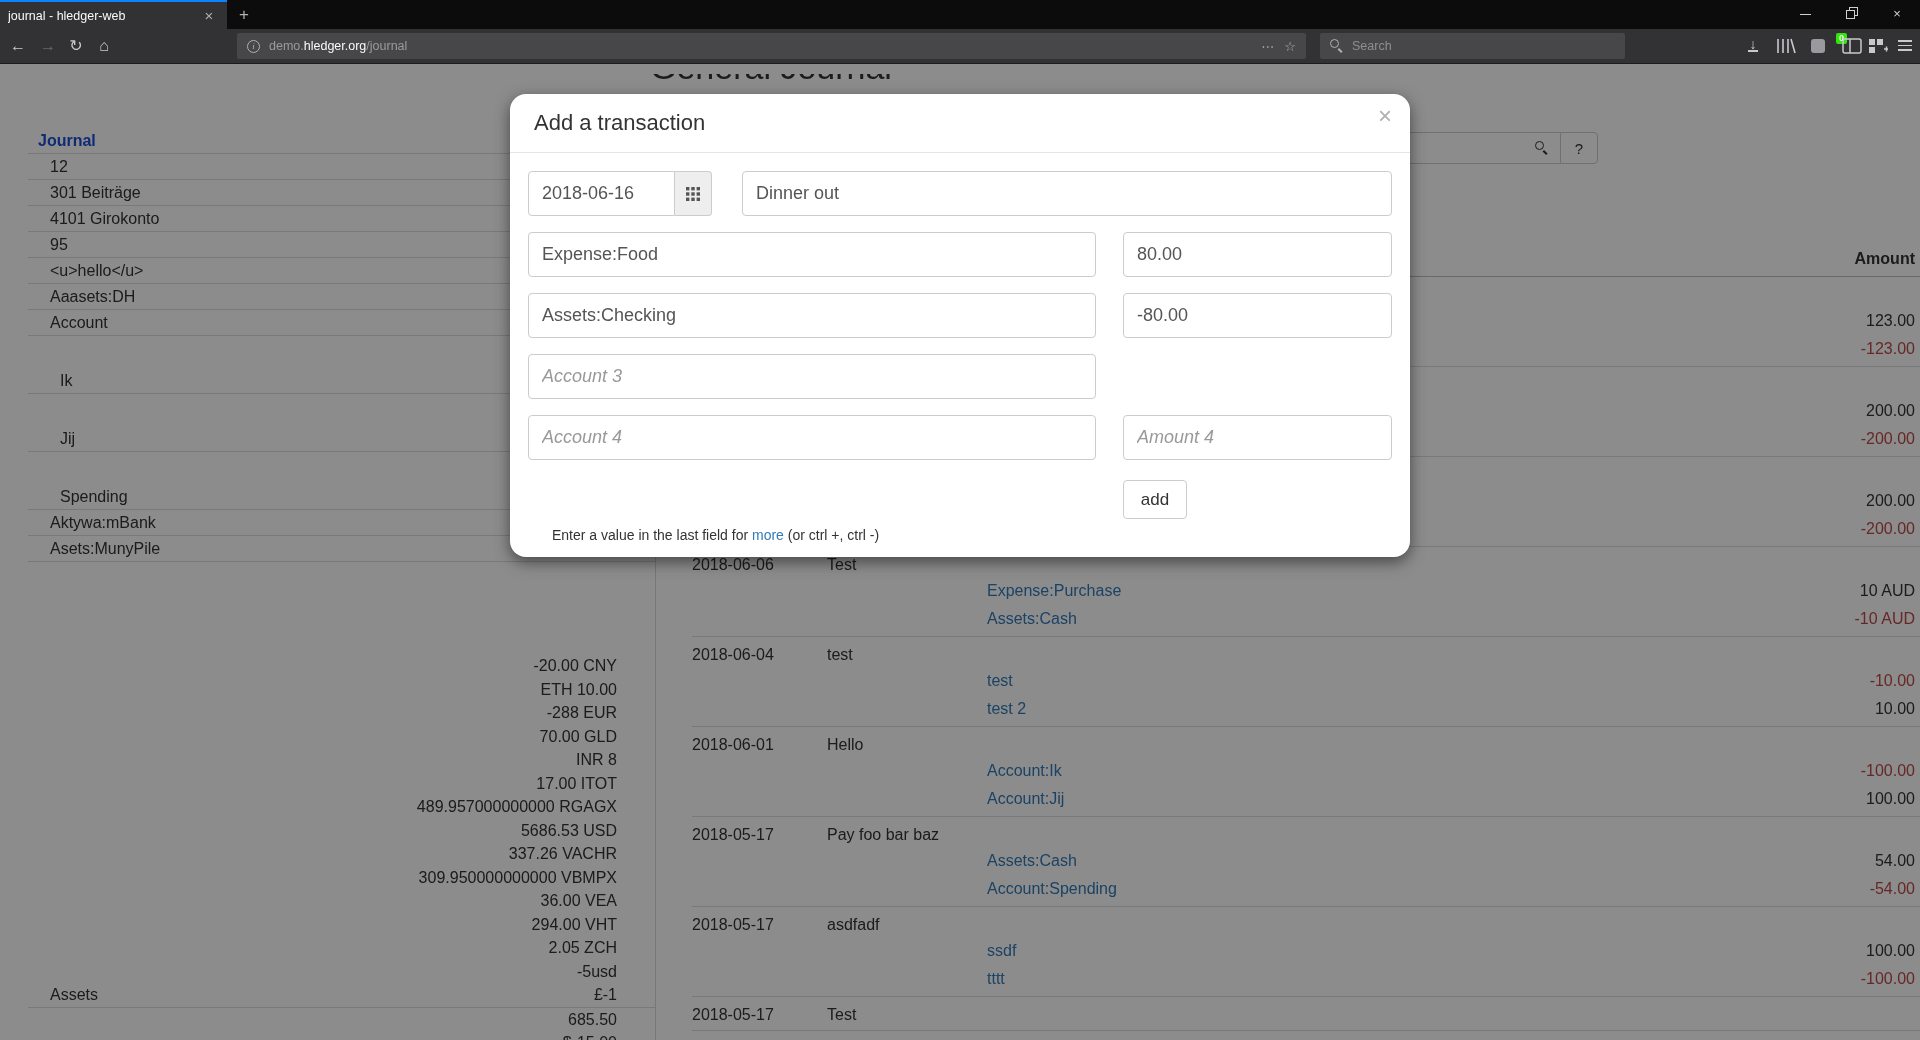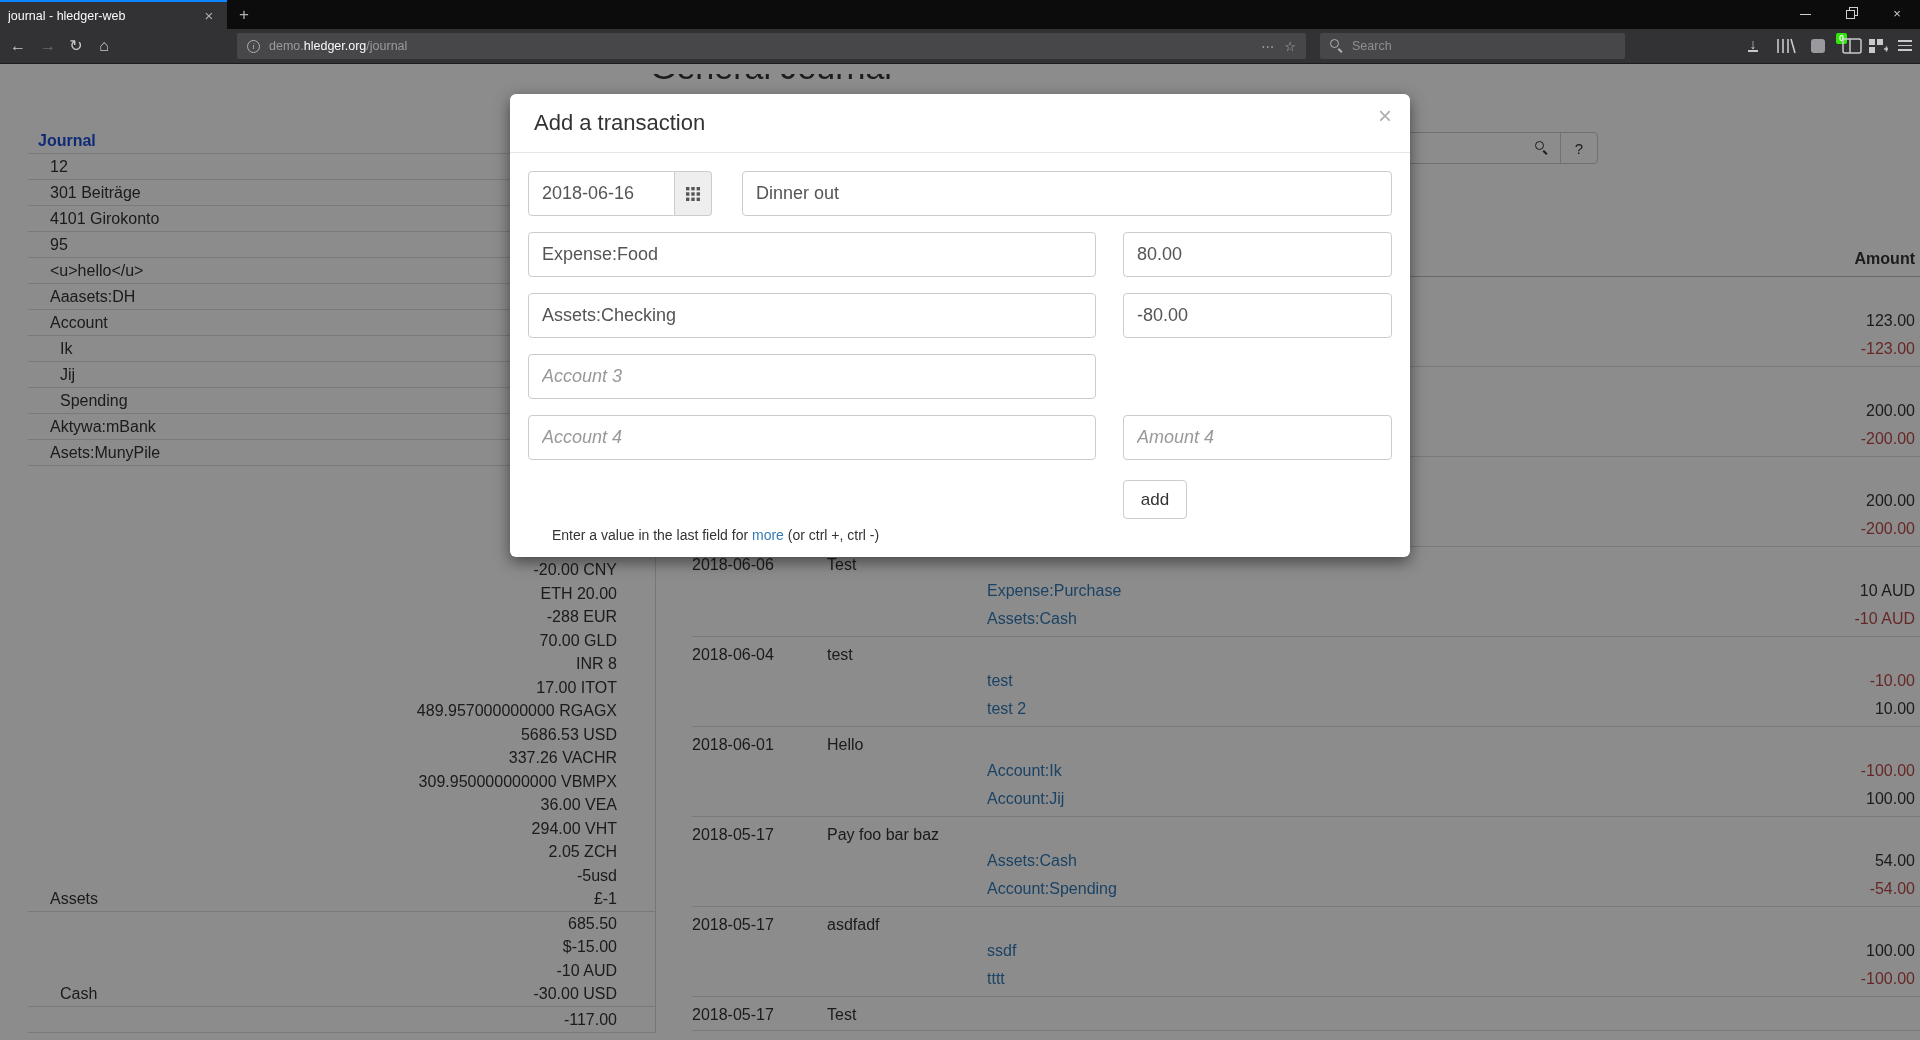--- a/index.html
+++ b/index.html
@@ -58,21 +58,21 @@
           overflow:hidden; z-index:1; color:#333; }
   #title-clip { position:absolute; left:650px; top:10px; width:320px; height:20px; overflow:hidden; }
   #title-clip h1 { margin-top:-26px; font-size:34px; font-weight:normal; color:#333; white-space:nowrap; }
 
   
   #sidebar { position:absolute; left:28px; top:64px; width:628px; border-right:1px solid #d9d9d9; }
   .srow { display:flex; justify-content:space-between; align-items:flex-end;
           border-bottom:1px solid #ddd; min-height:26px; font-size:16px; }
   .srow .s-name { line-height:25px; white-space:nowrap; color:#333; }
   .srow.heading .s-name { font-weight:bold; color:#1d4ed8; }
-  .ind0 .s-name { padding-left:10px; } .ind1 .s-name { padding-left:22px; } .ind2 .s-name { padding-left:32px; }
+  .ind0 .s-name { padding-left:10px; } .ind1 .s-name { padding-left:22px; } .ind2 .s-name { padding-left:32px;margin-top:32px; }
   .s-bal { text-align:right; padding-right:38px; }
   .s-bal div { line-height:23.5px; white-space:nowrap; }
   .srow.padtop { padding-top:92px; }
 
   
   #register { position:absolute; left:692px; top:182px; width:1230px; }
   .reg-head { text-align:right; font-weight:bold; font-size:16px; padding:4px 7px 8px 0;
               border-bottom:1px solid #c0c0c0; }
   .txn { border-bottom:1px solid #ddd; padding:6px 0 3px 0; }
   .txn .tline { display:flex; line-height:24px; font-size:16px; min-height:24px; }
@@ -89,21 +89,21 @@
                        border-radius:4px 0 0 4px; padding:0 10px; font-size:15px; background:#fff; }
   .ps-btn { width:38px; height:32px; background:#fff; border:1px solid #ccc; border-left-width:0;
             display:flex; align-items:center; justify-content:center; font-size:15px; color:#333; }
   .ps-btn:last-child { border-radius:0 4px 4px 0; border-left-width:1px; margin-left:-1px; }
   .mag-dark i { border-color:#333; } .mag-dark b { background:#333; }
 
   
   #backdrop { position:absolute; left:0; top:64px; width:1920px; height:976px;
               background:rgba(0,0,0,0.45); z-index:50; }
   #modal { position:absolute; left:510px; top:94px; width:900px; height:463px; background:#fff;
-           border-radius:6px; box-shadow:0 5px 15px rgba(0,0,0,.5); z-index:60; }
+           border-radius:16px; box-shadow:0 5px 15px rgba(0,0,0,.5); z-index:60; }
   #modal-header { padding:16px 24px; border-bottom:1px solid #e5e5e5; position:relative; }
   #modal-title { font-size:22px; color:#333; font-weight:normal; }
   #modal-close { position:absolute; right:18px; top:10px; font-size:24px; color:#b0b0b0; line-height:24px; }
   #modal-body { padding:18px; }
   .frow { display:flex; margin-bottom:16px; }
   .txt-input { height:45px; border:1px solid #ccc; border-radius:4px; padding:0 13px; font-size:18px;
                color:#555; font-family:"Liberation Sans", sans-serif; }
   .txt-input::placeholder { color:#999; font-style:italic; opacity:1; }
   #f-date { width:147px; border-radius:4px 0 0 4px; }
   .date-addon { width:37px; height:45px; background:#eee; border:1px solid #ccc; border-left:none;
@@ -247,21 +247,21 @@
           <div class="s-bal"></div>
         </div>
         <div class="srow ind1">
           <span class="s-name">Asets:MunyPile</span>
           <div class="s-bal"></div>
         </div>
         <div class="srow ind1 padtop">
           <span class="s-name">Assets</span>
           <div class="s-bal">
             <div>-20.00 CNY</div>
-            <div>ETH 20.00</div>
+            <div>ETH 10.00</div>
             <div>-288 EUR</div>
             <div>70.00 GLD</div>
             <div>INR 8</div>
             <div>17.00 ITOT</div>
             <div>489.957000000000 RGAGX</div>
             <div>5686.53 USD</div>
             <div>337.26 VACHR</div>
             <div>309.950000000000 VBMPX</div>
             <div>36.00 VEA</div>
             <div>294.00 VHT</div>

